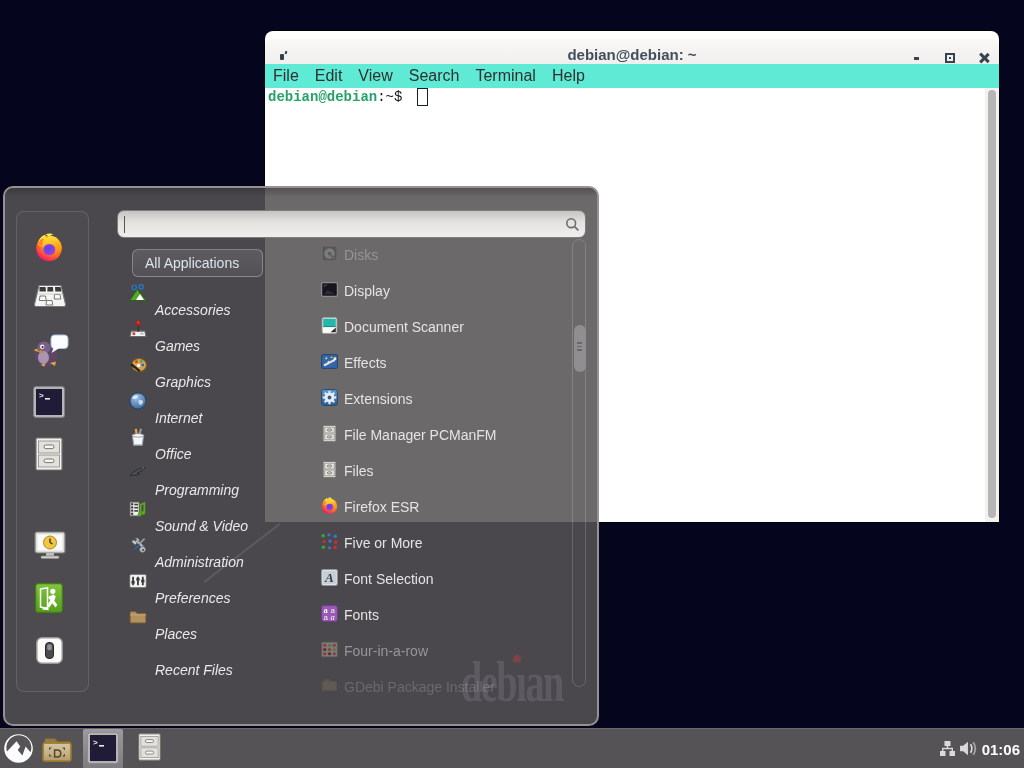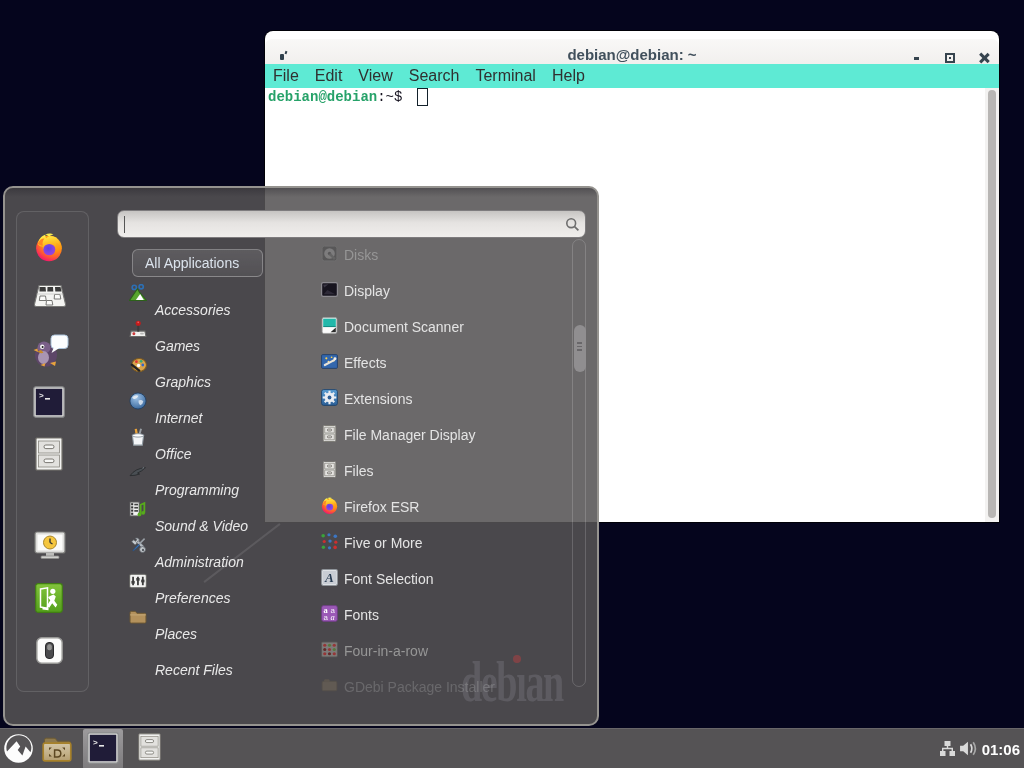--- a/index.html
+++ b/index.html
@@ -293,21 +293,21 @@
       <div class="tx">Extensions</div>
     </div>
   <div class="app" style="top:237px">
       <div class="ic"><svg width="18" height="18" viewBox="0 0 18 18">
           <rect x="3" y="1.5" width="12" height="15" rx="1" fill="#efefed" stroke="#77756f" stroke-width="0.9"></rect>
           <rect x="4.5" y="3" width="9" height="5.5" fill="#e2e1de" stroke="#8a8880" stroke-width="0.7"></rect>
           <rect x="4.5" y="9.5" width="9" height="5.5" fill="#e2e1de" stroke="#8a8880" stroke-width="0.7"></rect>
           <rect x="7" y="4.8" width="4" height="1.8" rx="0.9" fill="none" stroke="#6d6b65" stroke-width="0.8"></rect>
           <rect x="7" y="11.3" width="4" height="1.8" rx="0.9" fill="none" stroke="#6d6b65" stroke-width="0.8"></rect>
         </svg></div>
-      <div class="tx">File Manager Display</div>
+      <div class="tx">File Manager PCManFM</div>
     </div>
   <div class="app" style="top:273px">
       <div class="ic"><svg width="18" height="18" viewBox="0 0 18 18">
           <rect x="3" y="1.5" width="12" height="15" rx="1" fill="#f1f1f0" stroke="#6f6d68" stroke-width="0.9"></rect>
           <rect x="4.5" y="3" width="9" height="5.5" fill="#e5e4e1" stroke="#85837c" stroke-width="0.7"></rect>
           <rect x="4.5" y="9.5" width="9" height="5.5" fill="#e5e4e1" stroke="#85837c" stroke-width="0.7"></rect>
           <rect x="7" y="4.8" width="4" height="1.8" rx="0.9" fill="none" stroke="#6d6b65" stroke-width="0.8"></rect>
           <rect x="7" y="11.3" width="4" height="1.8" rx="0.9" fill="none" stroke="#6d6b65" stroke-width="0.8"></rect>
         </svg></div>
       <div class="tx">Files</div>

